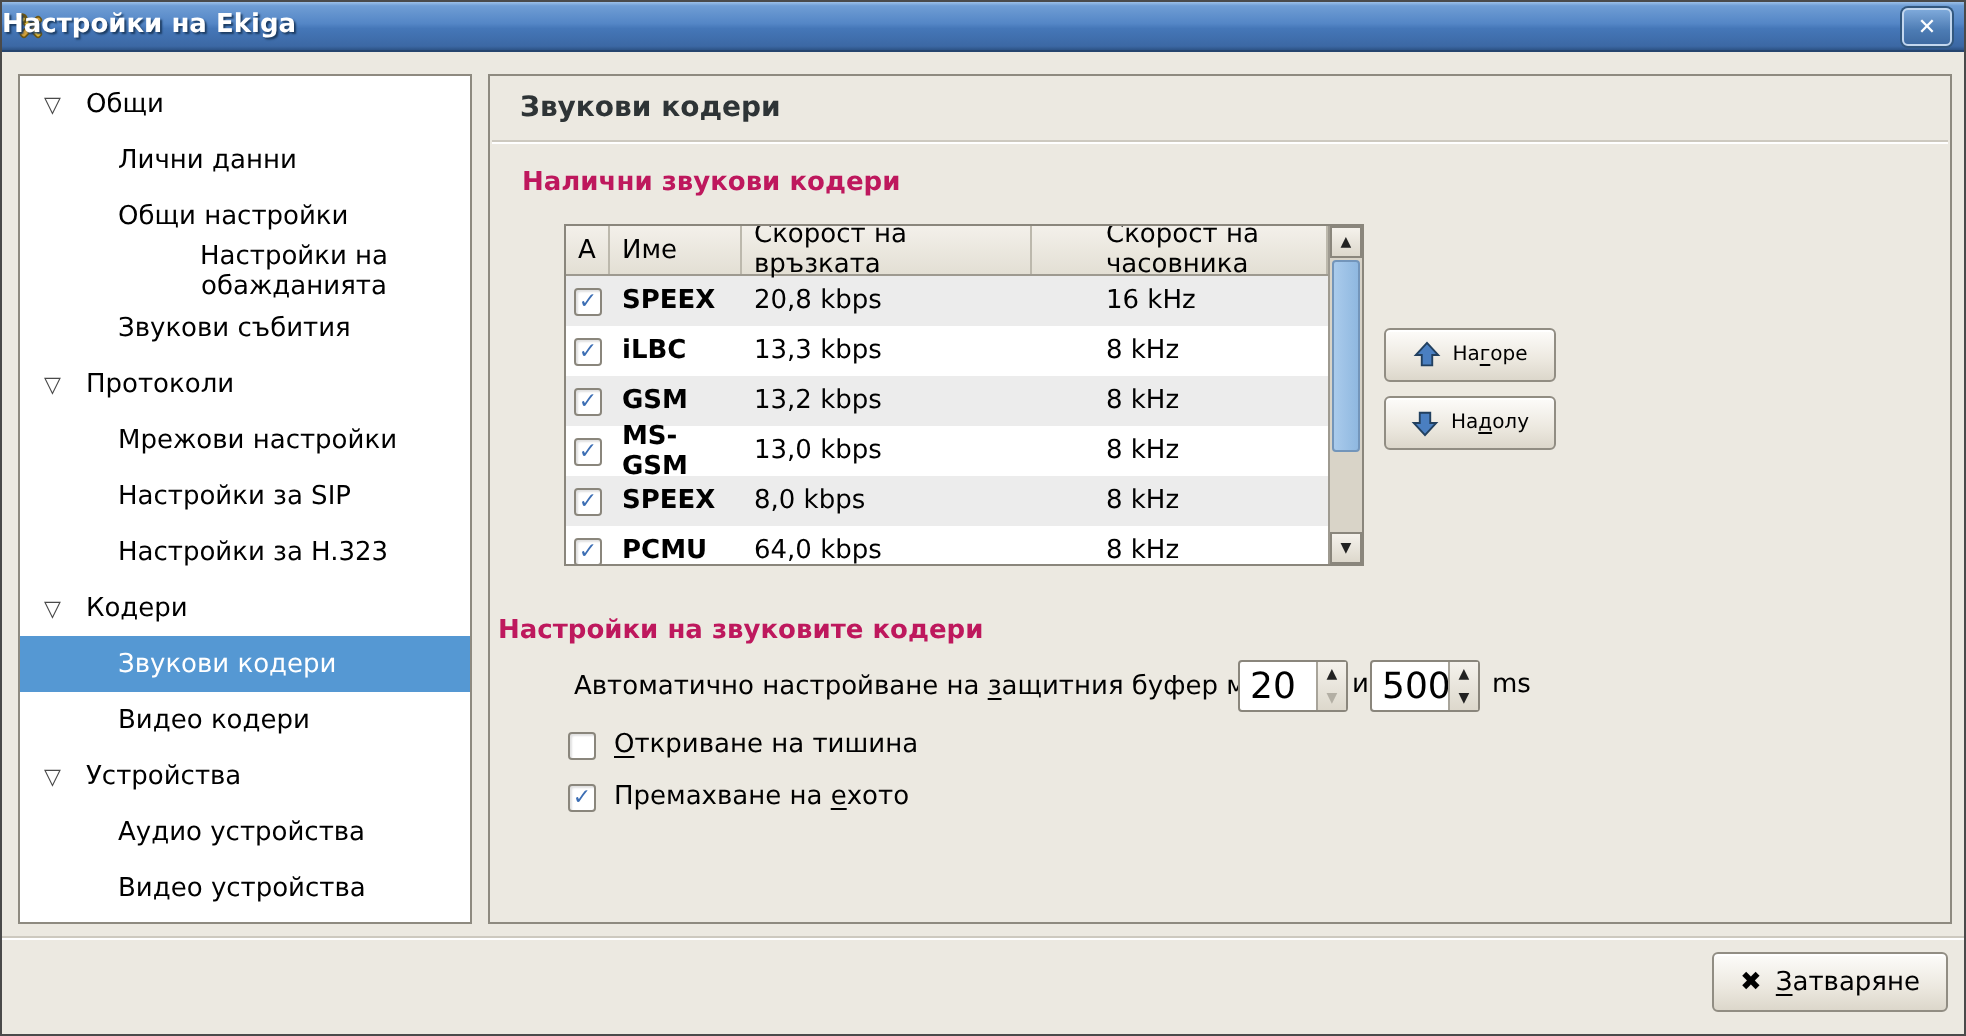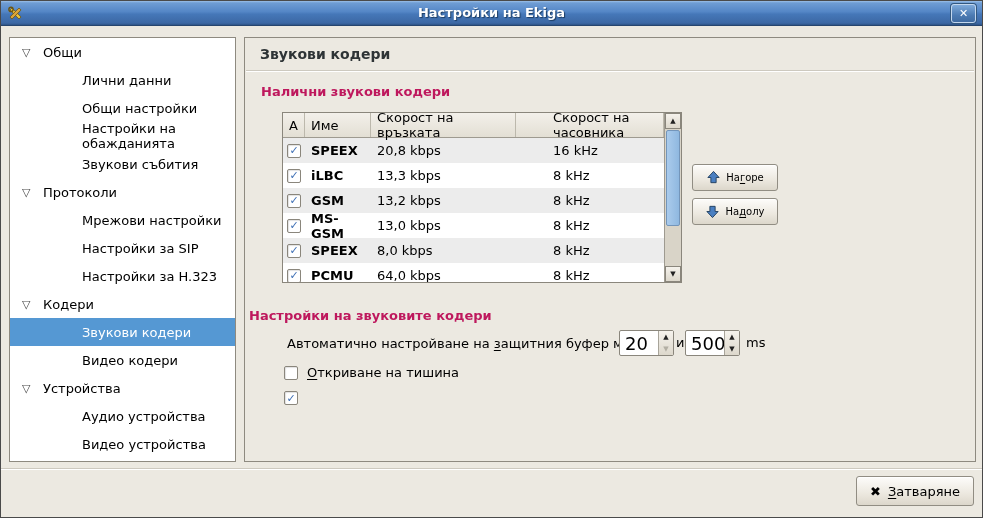--- a/index.html
+++ b/index.html
@@ -7,36 +7,36 @@
   body { font-family:"DejaVu Sans","Liberation Sans",sans-serif; font-size:13px; color:#000; }
 
   .window { position:relative; width:983px; height:518px; background:#ece9e1;
             border:1px solid #4a4a4a; overflow:hidden; }
 
   
   .titlebar { position:absolute; top:0; left:0; right:0; height:25px;
               background:linear-gradient(to bottom,#9cc0e8 0%,#6f9dd4 8%,#5486c6 45%,#4577b8 55%,#3c68a4 92%,#2d5386 100%);
               border-bottom:1px solid #26456e; }
   .window-icon { position:absolute; left:6px; top:4px; width:17px; height:17px; }
-  .title-text { position:absolute; left:0; right:0; top:4px; text-align:center;
+  .title-text { position:absolute; left:0; right:0; top:4px; text-align:left;
                 color:#fff; font-weight:bold; font-size:13px;
                 text-shadow:1px 1px 1px #1c3c62; }
   .close-btn { position:absolute; right:6px; top:3px; width:25px; height:19px;
                background:linear-gradient(to bottom,#7ea9da,#4c7bb3 60%,#3f6ba2);
                border:1px solid #c3d7ee; border-radius:3px;
                color:#fff; font-weight:bold; font-size:11px; line-height:17px;
                text-align:center; cursor:default;
                box-shadow:0 0 0 1px #33587f; }
 
   
   .sidebar { position:absolute; left:8px; top:36px; width:227px; height:425px;
              background:#fff; border:1px solid #8e8a80; overflow:hidden; }
   .tree-item { position:relative; height:28px; display:flex; align-items:center; }
   .tree-item.lvl0 { padding-left:12px; }
-  .tree-item.lvl1 { padding-left:72px; }
+  .tree-item.lvl1 { padding-left:49px;text-align:center; }
   .tree-item.selected { background:#5598d3; color:#fff; }
   .expander { width:14px; margin-right:7px; color:#4a4a4a; font-size:11px; line-height:1; }
 
   
   .main-panel { position:absolute; left:243px; top:36px; width:732px; height:425px;
                 border:1px solid #8e8a80; }
   .panel-title { position:absolute; left:15px; top:8px; font-size:14px; font-weight:bold; color:#2e3436; }
   .hsep { position:absolute; left:1px; right:1px; top:32px; height:2px;
           background:linear-gradient(to bottom,#cdc9bf 50%,#ffffff 50%); }
   .section-title { position:absolute; font-weight:bold; color:#be185d; }
@@ -301,20 +301,21 @@
     <span class="unit">ms</span>
 
     <div class="check-row row-silence">
       <span class="checkbox"></span>
       <span><span class="mnemonic">О</span><span>ткриване на тишина</span></span>
     </div>
     <div class="check-row row-echo">
       <span class="checkbox">
           <span>✓</span>
         </span>
+      <span><span>Премахване на </span><span class="mnemonic">е</span><span>хото</span></span>
     </div>
   </div>
 
   <div class="footer-sep"></div>
   <div class="close-button">
     <span class="x-glyph">✖</span>
     <span><span class="mnemonic">З</span><span>атваряне</span></span>
   </div>
 
 </div>

